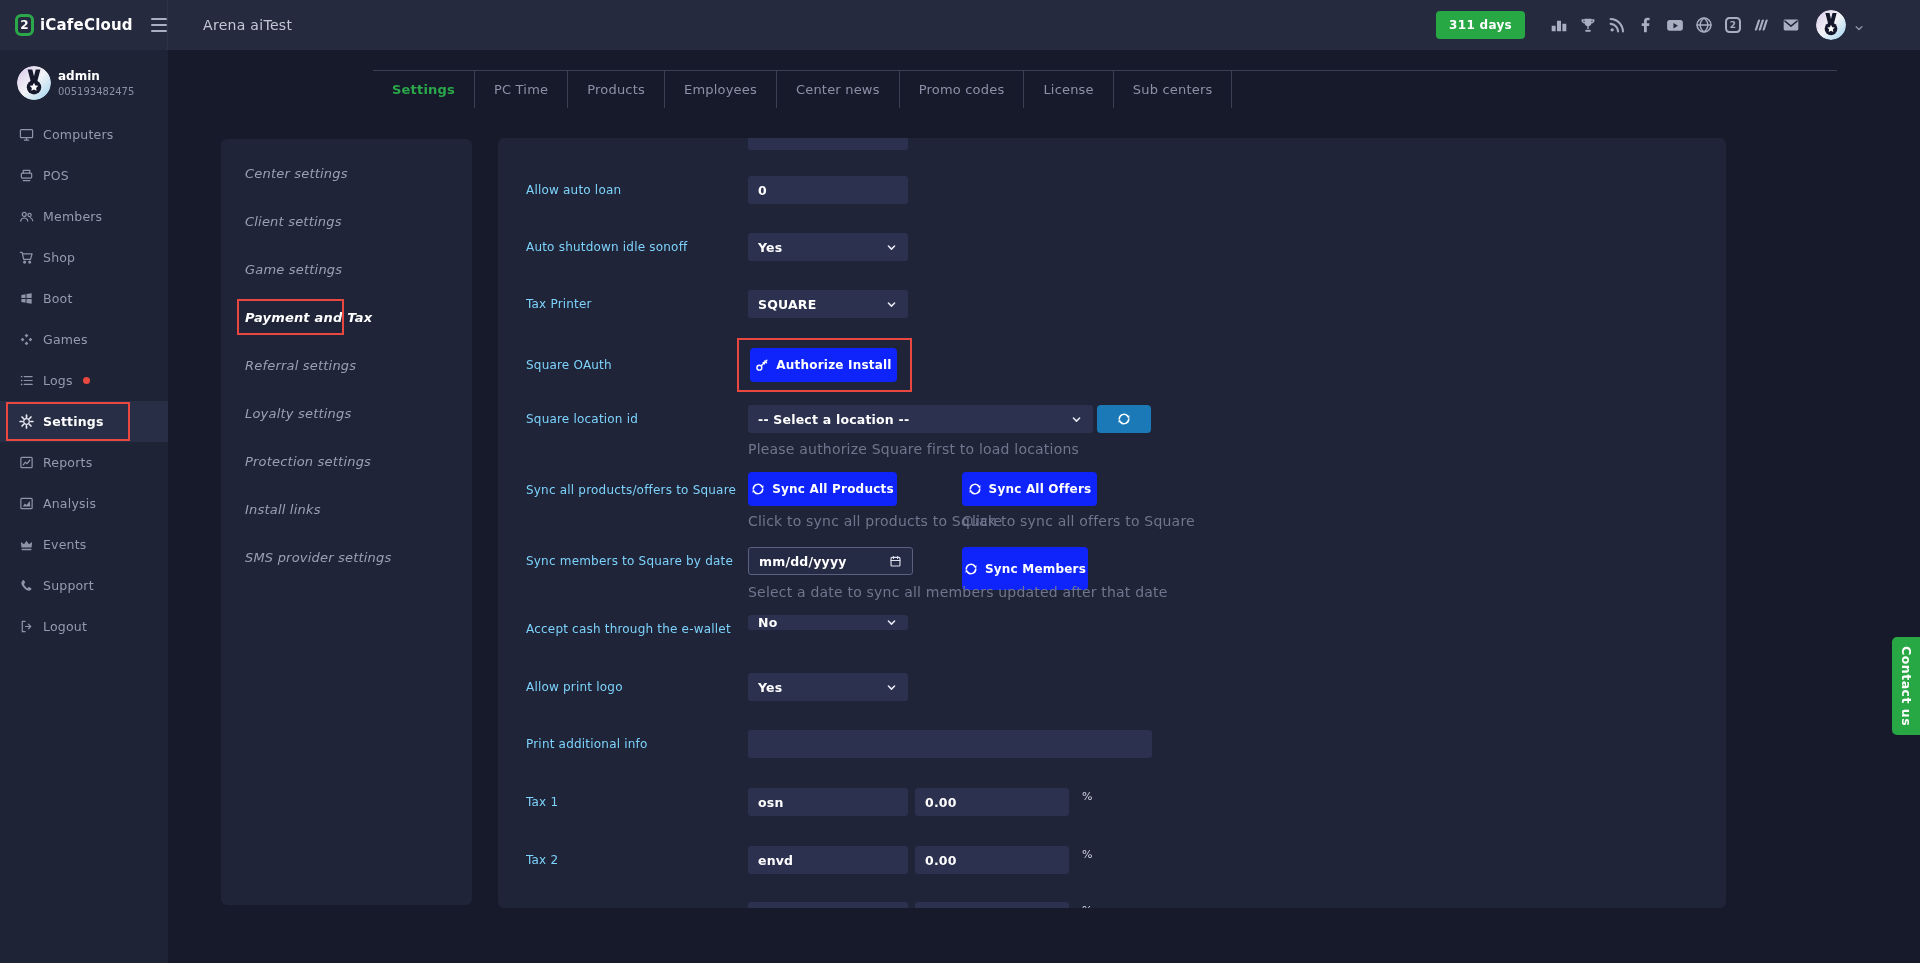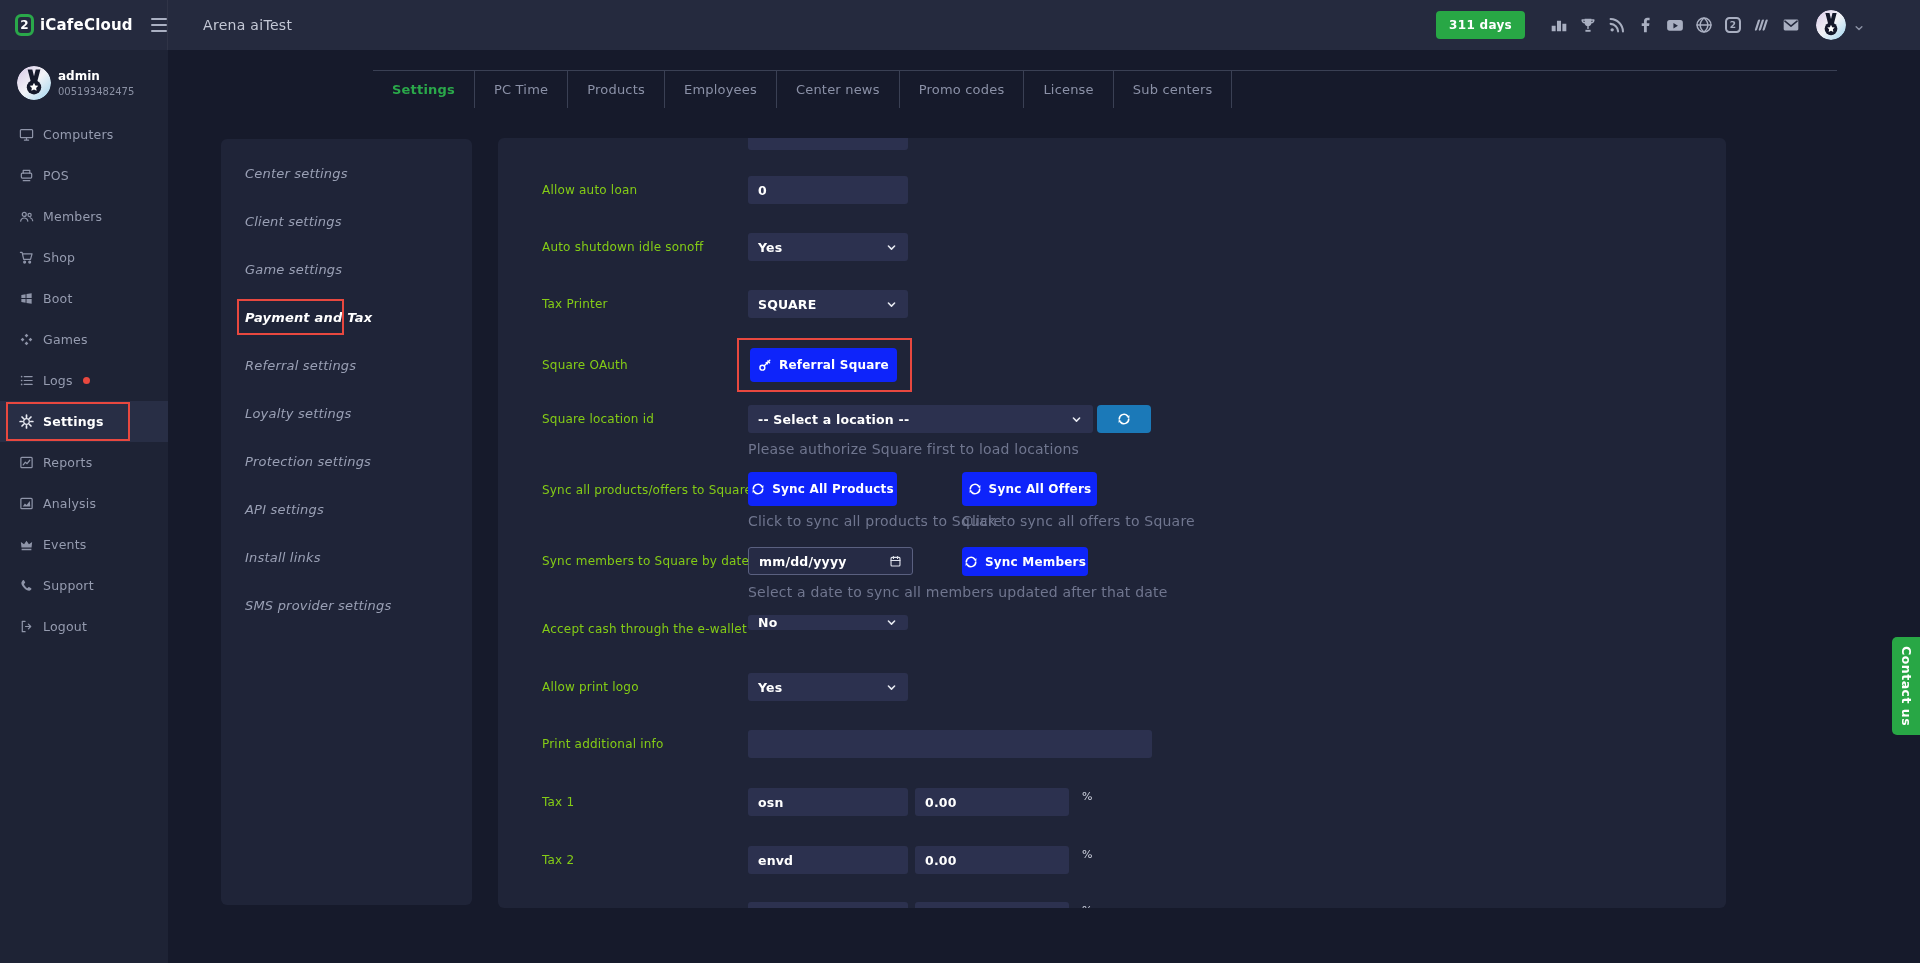--- a/index.html
+++ b/index.html
@@ -48,21 +48,21 @@
   .tab { padding:0 19px; height:37px; display:flex; align-items:center; font-size:13px; color:#8b91a7; border-right:1px solid #3a4054; cursor:pointer; letter-spacing:.2px; }
   .tab.active { color:#2aa84a; font-weight:bold; }
 
   
   .card { position:absolute; background:#1f2438; border-radius:6px; }
   .subnav-card { left:221px; top:139px; width:251px; height:766px; padding-top:10px;font-style:italic; }
   .nav-item { position:relative; height:48px; display:flex; align-items:center; padding-left:24px; font-size:13px; color:#9aa0b5; cursor:pointer; letter-spacing:.2px; }
   .nav-item.active { color:#fff; font-weight:bold; }
 
   .form-card { left:498px; top:138px; width:1228px; height:770px; overflow:hidden; }
-  .f-label { position:absolute; left:44px; top:0; font-size:12px; color:#84cc16; white-space:nowrap; letter-spacing:.2px; }
+  .f-label { position:absolute; left:28px; top:0; font-size:12px; color:#7dd3fc; white-space:nowrap; letter-spacing:.2px; }
   .ctl { position:absolute; background:#2c314f; border-radius:3px; color:#fff; font-size:12.5px; font-weight:600; display:flex; align-items:center; padding:0 10px; letter-spacing:.2px; }
   .ctl.select { justify-content:space-between; cursor:pointer; }
   .chevron-icon { width:13px; height:13px; color:#e8eaf2; flex:0 0 auto; margin-left:8px; }
   .chevron-icon svg { width:100%; height:100%; display:block; }
   .btn { position:absolute; display:flex; align-items:center; justify-content:center; border-radius:4px; color:#fff; font-size:12px; font-weight:bold; cursor:pointer; border:none; letter-spacing:.2px; }
   .btn-blue { background:#0e24fa; }
   .btn-teal { background:#1b79b8; }
   .b-icon { width:14px; height:14px; margin-right:7px; flex:0 0 auto; }
   .b-icon svg { width:100%; height:100%; display:block; }
   .helper { position:absolute; font-size:14px; color:#70768f; white-space:nowrap; letter-spacing:.2px; }
@@ -345,23 +345,20 @@
       <div class="nav-item">
         <span>Referral settings</span>
       </div>
       <div class="nav-item">
         <span>Loyalty settings</span>
       </div>
       <div class="nav-item">
         <span>Protection settings</span>
       </div>
       <div class="nav-item">
-        <span>API settings</span>
-      </div>
-      <div class="nav-item">
         <span>Install links</span>
       </div>
       <div class="nav-item">
         <span>SMS provider settings</span>
       </div>
     </div>
 
   <div class="card form-card" id="form-rows">
       <div class="ctl" style="left: 250px; top: -16px; width: 160px; height: 28px;"></div>
       <div class="f-label" style="top: 38px; line-height: 28px;">Allow auto loan</div>
@@ -385,21 +382,21 @@
         </span>
       </div>
       <div class="f-label" style="top: 210px; line-height: 34px;">Square OAuth</div>
       <div class="btn btn-blue" style="left: 252px; top: 210px; width: 147px; height: 34px;">
         <span class="b-icon">
           <svg viewBox="0 0 16 16" fill="none" stroke="currentColor" stroke-width="1.3" stroke-linecap="round" stroke-linejoin="round">
             <circle cx="5" cy="11" r="2.8" stroke-width="1.6"></circle>
             <path d="M7.2 8.8l6.3-6.3M11.2 3.3l2 2M9.4 5.1l1.5 1.5" stroke-width="1.6"></path>
           </svg>
         </span>
-        <span>Referral Square</span>
+        <span>Authorize Install</span>
       </div>
       <div class="red-box" style="left: 239px; top: 200px; width: 175px; height: 54px;"></div>
       <div class="f-label" style="top: 267px; line-height: 28px;">Square location id</div>
       <div class="ctl select" style="left: 250px; top: 267px; width: 345px; height: 28px;">
         <span>-- Select a location --</span>
         <span class="chevron-icon">
           <svg viewBox="0 0 16 16" fill="none" stroke="currentColor" stroke-width="1.3" stroke-linecap="round" stroke-linejoin="round">
             <path d="M4.2 6.2L8 10l3.8-3.8" stroke-width="1.9"></path>
           </svg>
         </span>
@@ -437,21 +434,21 @@
       <div class="f-label" style="top: 409px; line-height: 28px;">Sync members to Square by date</div>
       <div class="ctl date-ctl" style="left: 250px; top: 409px; width: 165px; height: 28px;">
         <span>mm/dd/yyyy</span>
         <span class="cal-icon">
           <svg viewBox="0 0 16 16" fill="none" stroke="currentColor" stroke-width="1.3" stroke-linecap="round" stroke-linejoin="round">
             <rect x="2.5" y="3" width="11" height="10.5" rx="1.2" stroke-width="1.4"></rect>
             <path d="M2.5 6.8h11M5.5 1.8v2.4M10.5 1.8v2.4" stroke-width="1.4"></path>
           </svg>
         </span>
       </div>
-      <div class="btn btn-blue" style="left: 464px; top: 409px; width: 126px; height: 29px;">
+      <div class="btn btn-blue" style="left: 464px; top: 409px; width: 126px; height: 43px;">
         <span class="b-icon">
           <svg viewBox="0 0 16 16" fill="none" stroke="currentColor" stroke-width="1.3" stroke-linecap="round" stroke-linejoin="round">
             <path d="M13.4 8a5.4 5.4 0 01-9.4 3.6M2.6 8a5.4 5.4 0 019.4-3.6" stroke-width="1.8"></path>
             <path d="M1.7 12.2l.3-3.4 3.1 1.6zM14.3 3.8l-.3 3.4-3.1-1.6z" fill="currentColor" stroke="none"></path>
           </svg>
         </span>
         <span>Sync Members</span>
       </div>
       <div class="helper" style="left: 250px; top: 446px;">Select a date to sync all members updated after that date</div>
       <div class="f-label" style="top: 477px; line-height: 28px;">Accept cash through the e-wallet</div>

